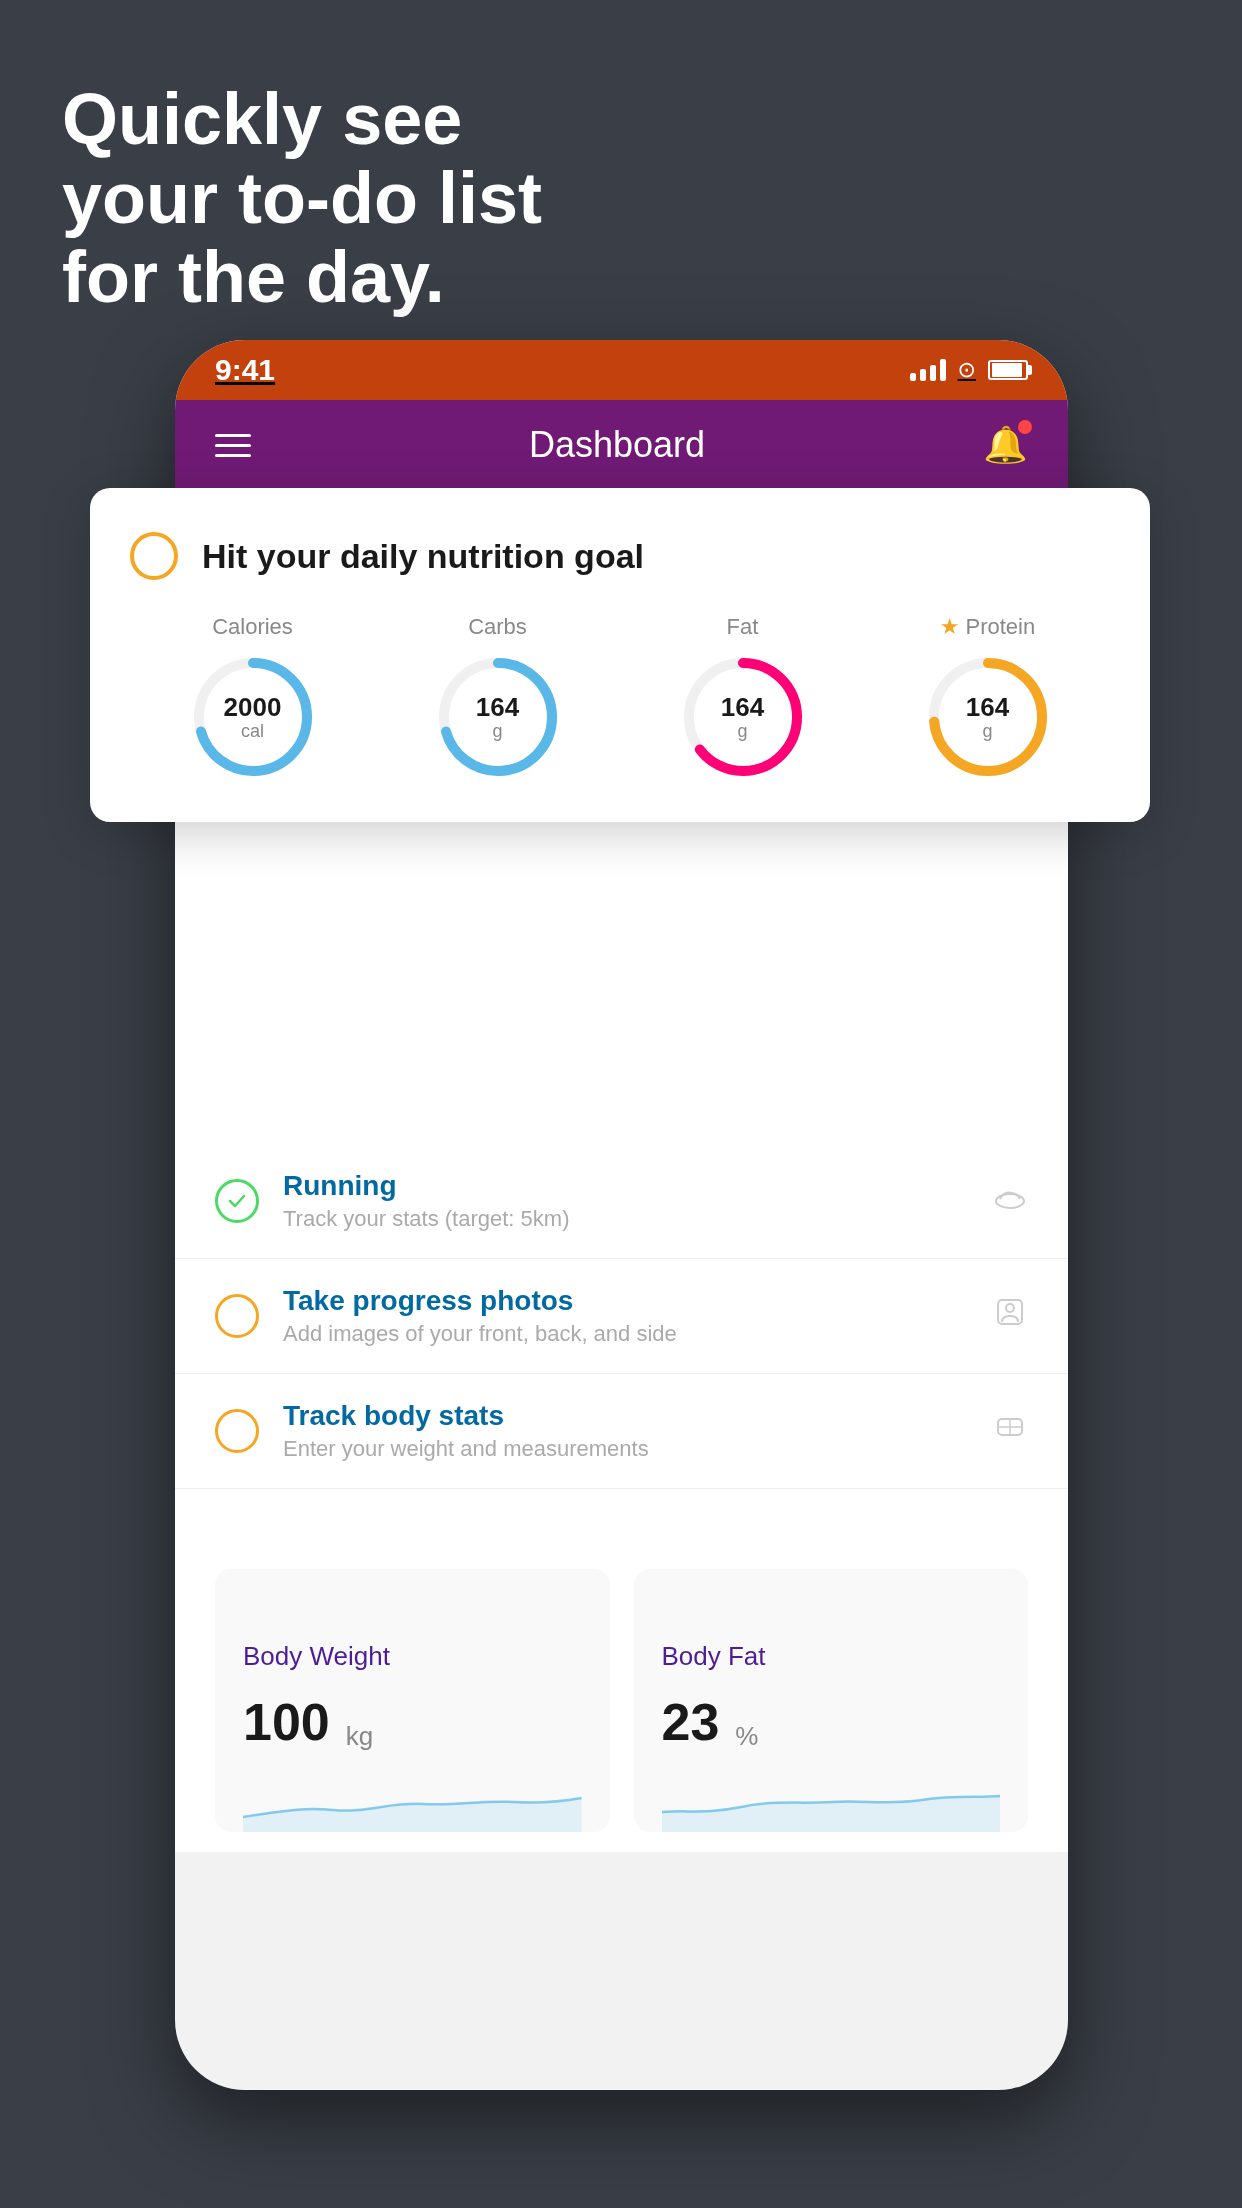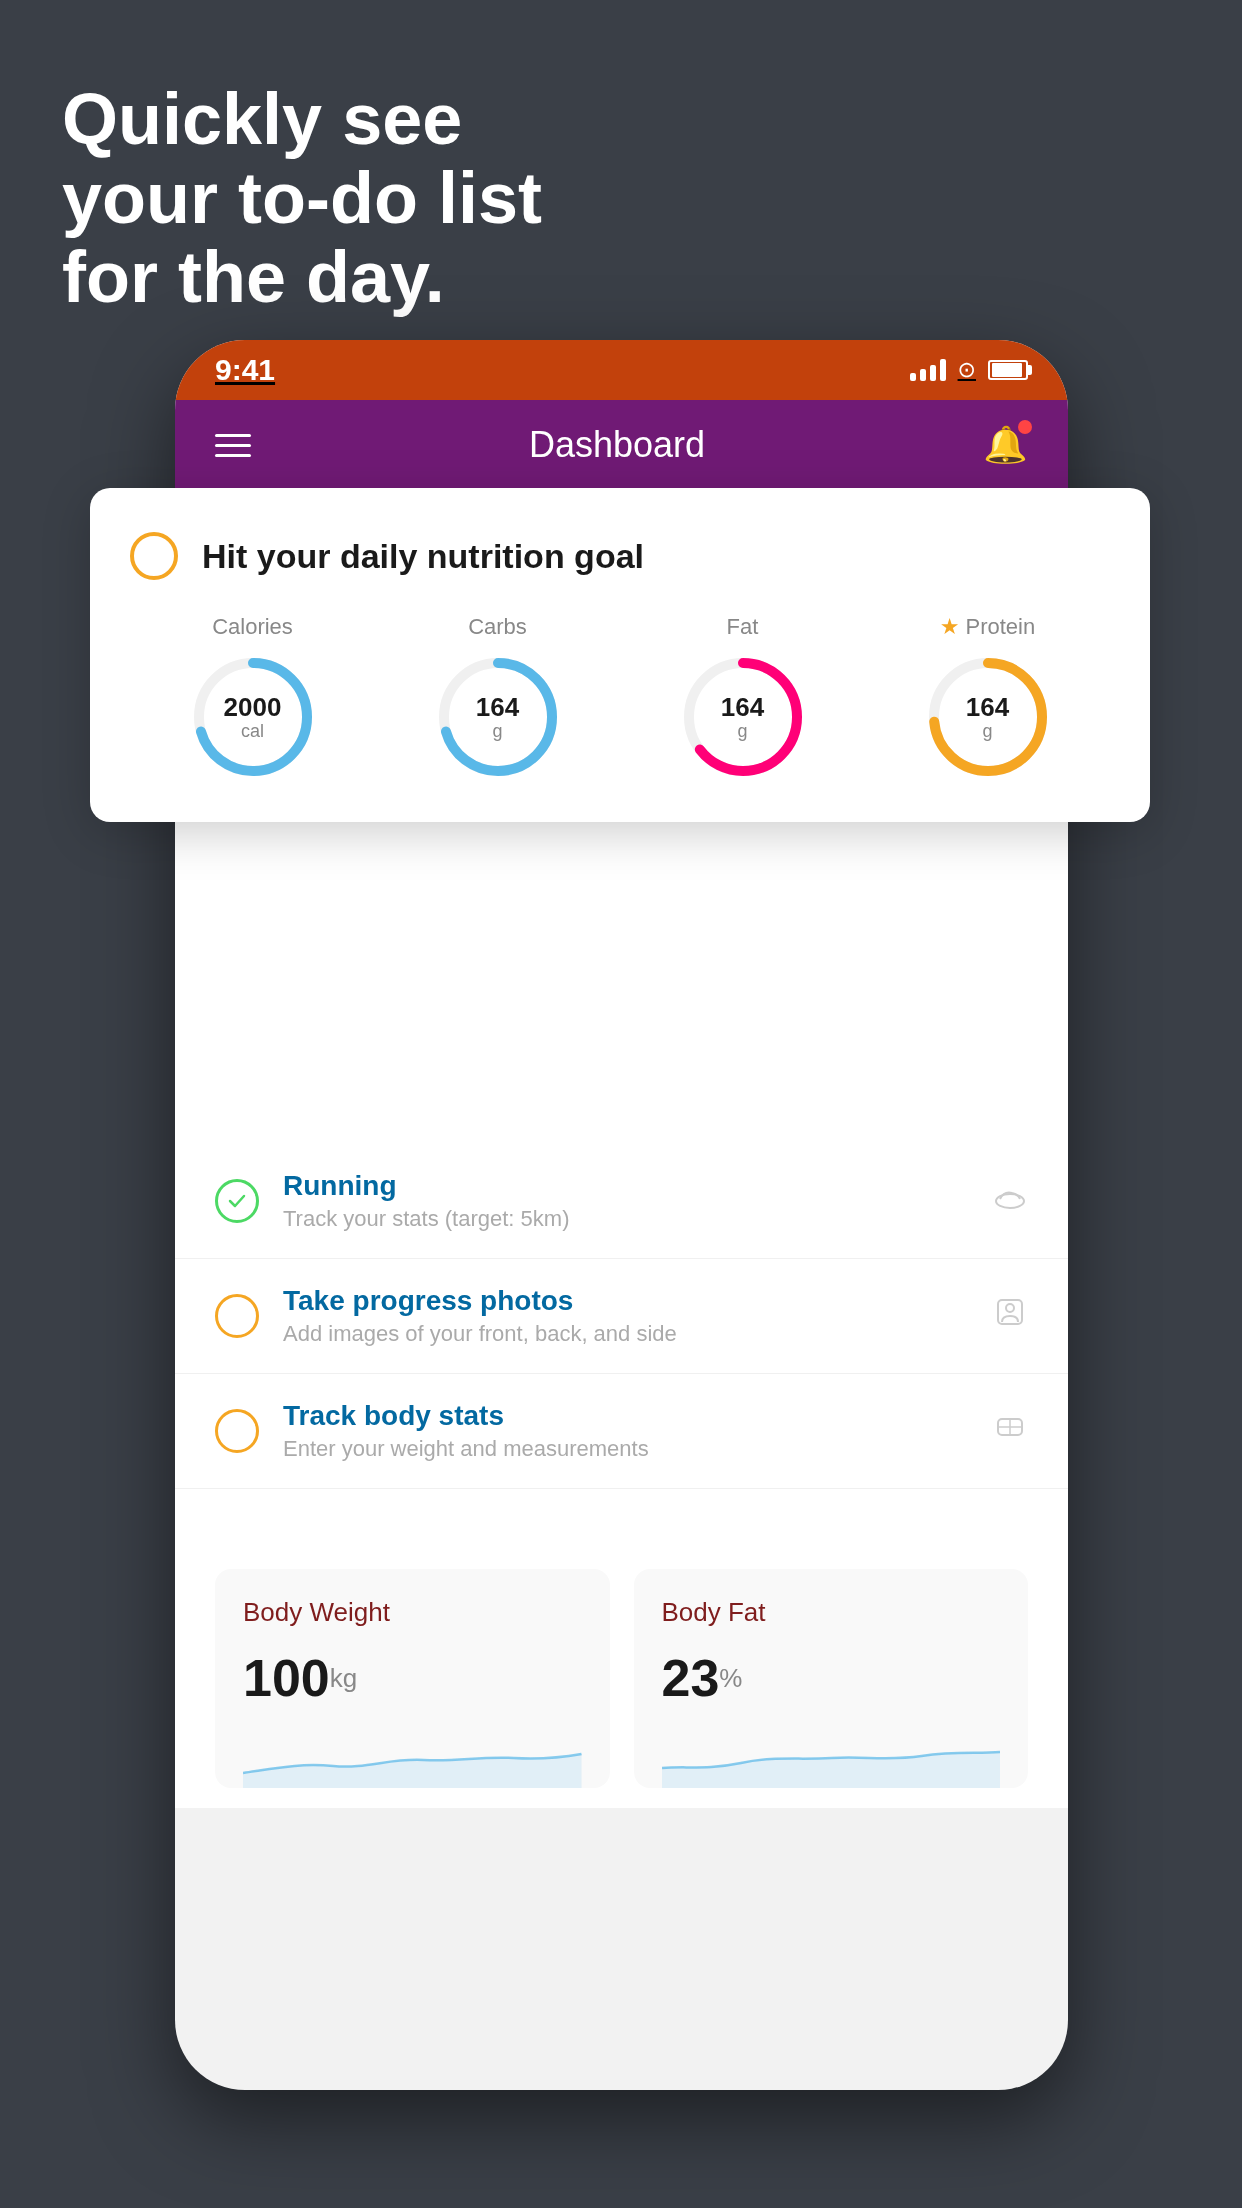--- a/index.html
+++ b/index.html
@@ -381,29 +381,30 @@
     .progress-card {
       flex: 1;
       background: #f9f9f9;
       border-radius: 16px;
       padding: 28px 28px 0;
       overflow: hidden;
     }
 
     .progress-card-title {
       font-size: 26px;
-      color: #7f1d1d;
+      color: #4c1d95;
       margin-bottom: 20px;
       font-weight: 500;
+      margin-top: 44px;
     }
 
     .progress-value-row {
       display: flex;
-      align-items: center;
-      gap: 0;
+      align-items: flex-end;
+      gap: 16px;
       margin-bottom: 20px;
     }
 
     .progress-big-value {
       font-size: 52px;
       font-weight: 700;
       color: #1a1a1a;
     }
 
     .progress-unit {

